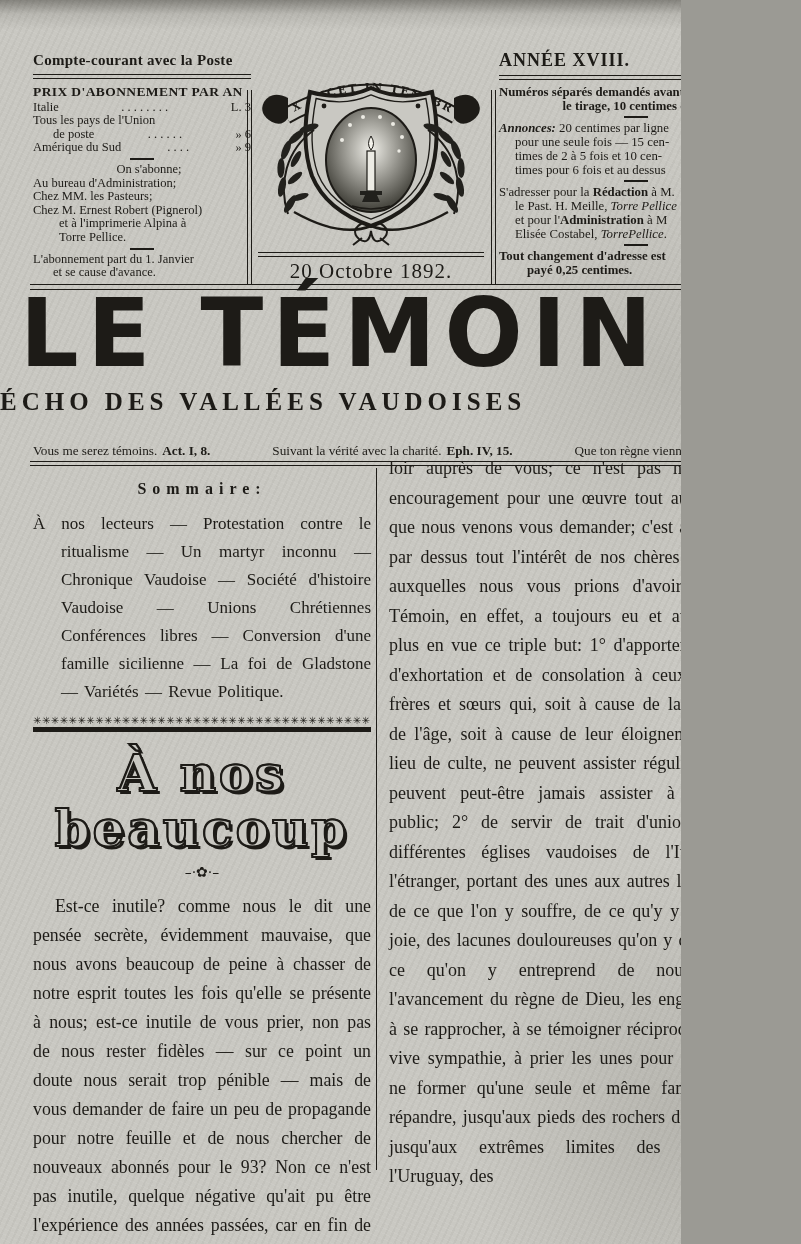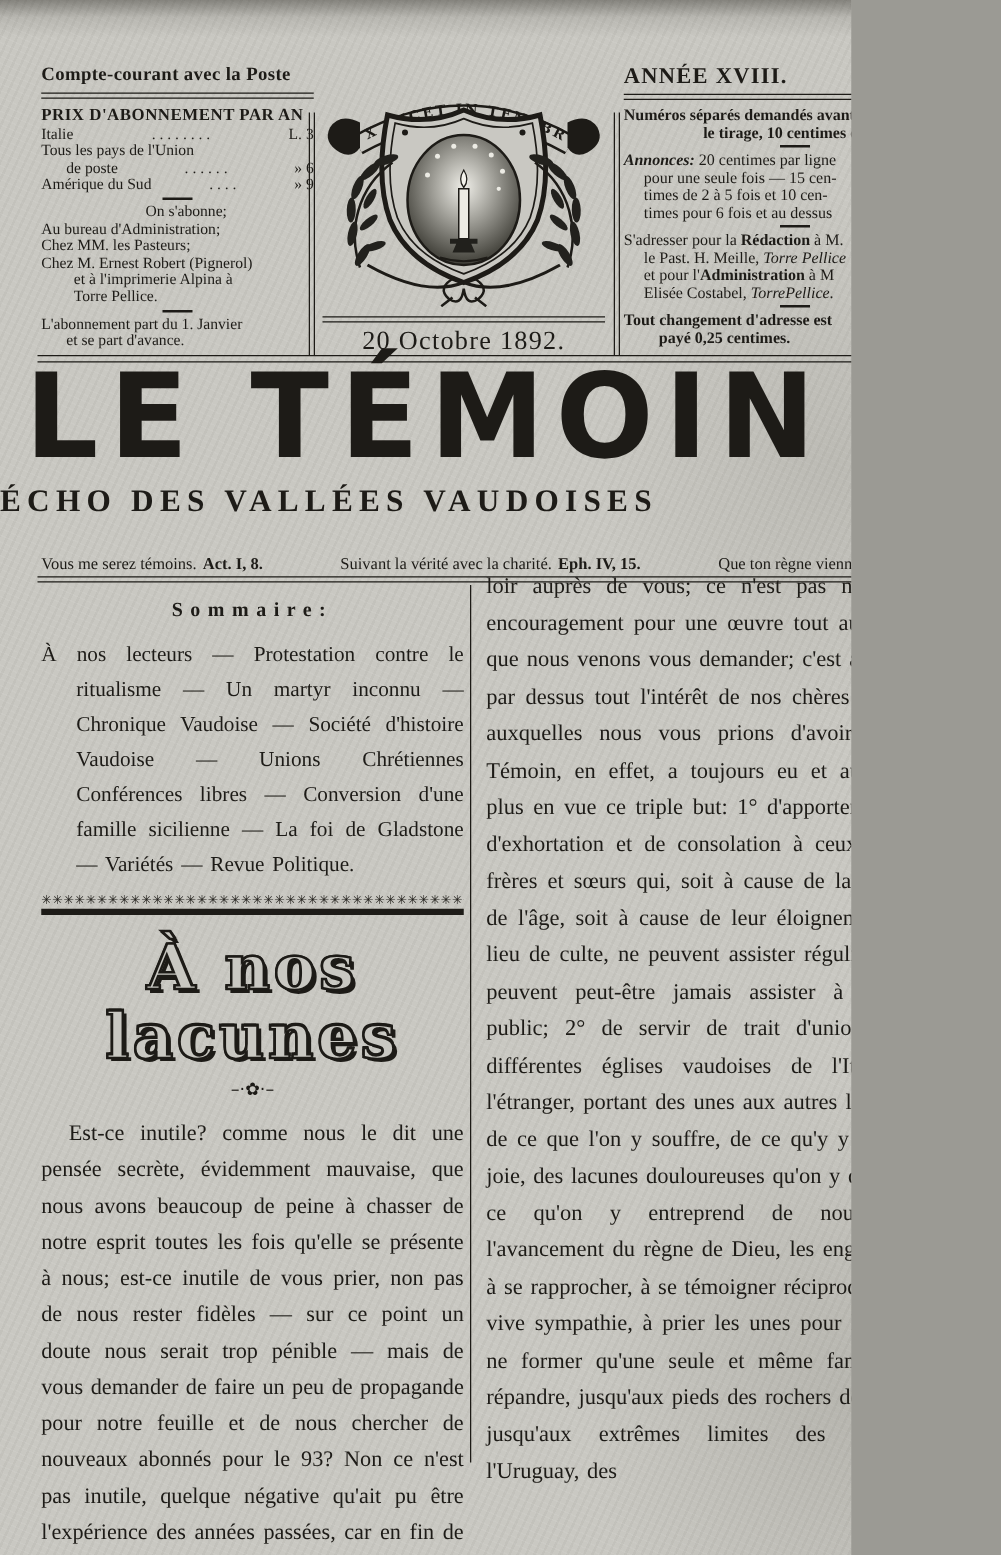--- a/index.html
+++ b/index.html
@@ -106,21 +106,21 @@
       </div>
       <div class="cdash"></div>
       <div class="pl14">On s'abonne;</div>
       <div>Au bureau d'Administration;</div>
       <div>Chez MM. les Pasteurs;</div>
       <div>Chez M. Ernest Robert (Pignerol)</div>
       <div class="pl26">et à l'imprimerie Alpina à</div>
       <div class="pl26">Torre Pellice.</div>
       <div class="cdash"></div>
       <div>L'abonnement part du 1. Janvier</div>
-      <div class="pl20">et se part d'avance.</div>
+      <div class="pl20">et se cause d'avance.</div>
     </div>
   </div>
 
   <div class="vrule vl"></div>
   <div class="vrule vr"></div>
 
   <div class="hdr-center">
     <svg class="emblem" width="238" height="192" viewBox="0 0 238 192">
       <defs>
         <path id="mottoArc" d="M38,60 Q119,14 200,60"></path>
@@ -261,21 +261,21 @@
 
   <div class="divider"></div>
 
   <div class="col-left">
     <div class="som-title">Sommaire:</div>
     <div class="som-text">À nos lecteurs — Protestation contre le ritualisme — Un martyr inconnu — Chronique Vaudoise — Société d'histoire Vaudoise — Unions Chrétiennes Conférences libres — Conversion d'une famille sicilienne — La foi de Gladstone — Variétés — Revue Politique.</div>
     <div class="band">
       <div class="orn">✳✳✳✳✳✳✳✳✳✳✳✳✳✳✳✳✳✳✳✳✳✳✳✳✳✳✳✳✳✳✳✳✳✳✳✳✳✳✳✳</div>
       <div class="bar"></div>
     </div>
-    <div class="article-head">À nos lacunes</div>
+    <div class="article-head">À nos beaucoup</div>
     <div class="orn2">–·✿·–</div>
     <div class="article-text">Est-ce inutile? comme nous le dit une pensée secrète, évidemment mauvaise, que nous avons beaucoup de peine à chasser de notre esprit toutes les fois qu'elle se présente à nous; est-ce inutile de vous prier, non pas de nous rester fidèles — sur ce point un doute nous serait trop pénible — mais de vous demander de faire un peu de propagande pour notre feuille et de nous chercher de nouveaux abonnés pour le 93? Non ce n'est pas inutile, quelque négative qu'ait pu être l'expérience des années passées, car en fin de compte ce n'est pas la satisfaction de notre amour propre de rédacteur que nous désirons faire va-</div>
   </div>
 
   <div class="col-right">
     <div class="right-text">loir auprès de vous; ce n'est pas non plus un encouragement pour une œuvre tout autre qu'aisée que nous venons vous demander; c'est avant tout et par dessus tout l'intérêt de nos chères populations auxquelles nous vous prions d'avoir égard. Le Témoin, en effet, a toujours eu et aura toujours plus en vue ce triple but: 1° d'apporter une parole d'exhortation et de consolation à ceux parmi nos frères et sœurs qui, soit à cause de la maladie ou de l'âge, soit à cause de leur éloignement de tout lieu de culte, ne peuvent assister régulièrement, ne peuvent peut-être jamais assister à un service public; 2° de servir de trait d'union entre les différentes églises vaudoises de l'Italie et de l'étranger, portant des unes aux autres les nouvelles de ce que l'on y souffre, de ce qu'y y cause de la joie, des lacunes douloureuses qu'on y découvre, de ce qu'on y entreprend de nouveau pour l'avancement du règne de Dieu, les engageant ainsi à se rapprocher, à se témoigner réciproquement une vive sympathie, à prier les unes pour les autres, à ne former qu'une seule et même famille; 3° de répandre, jusqu'aux pieds des rochers de Rodoret et jusqu'aux extrêmes limites des plaines de l'Uruguay, des</div>
   </div>
 
 </div>
 

